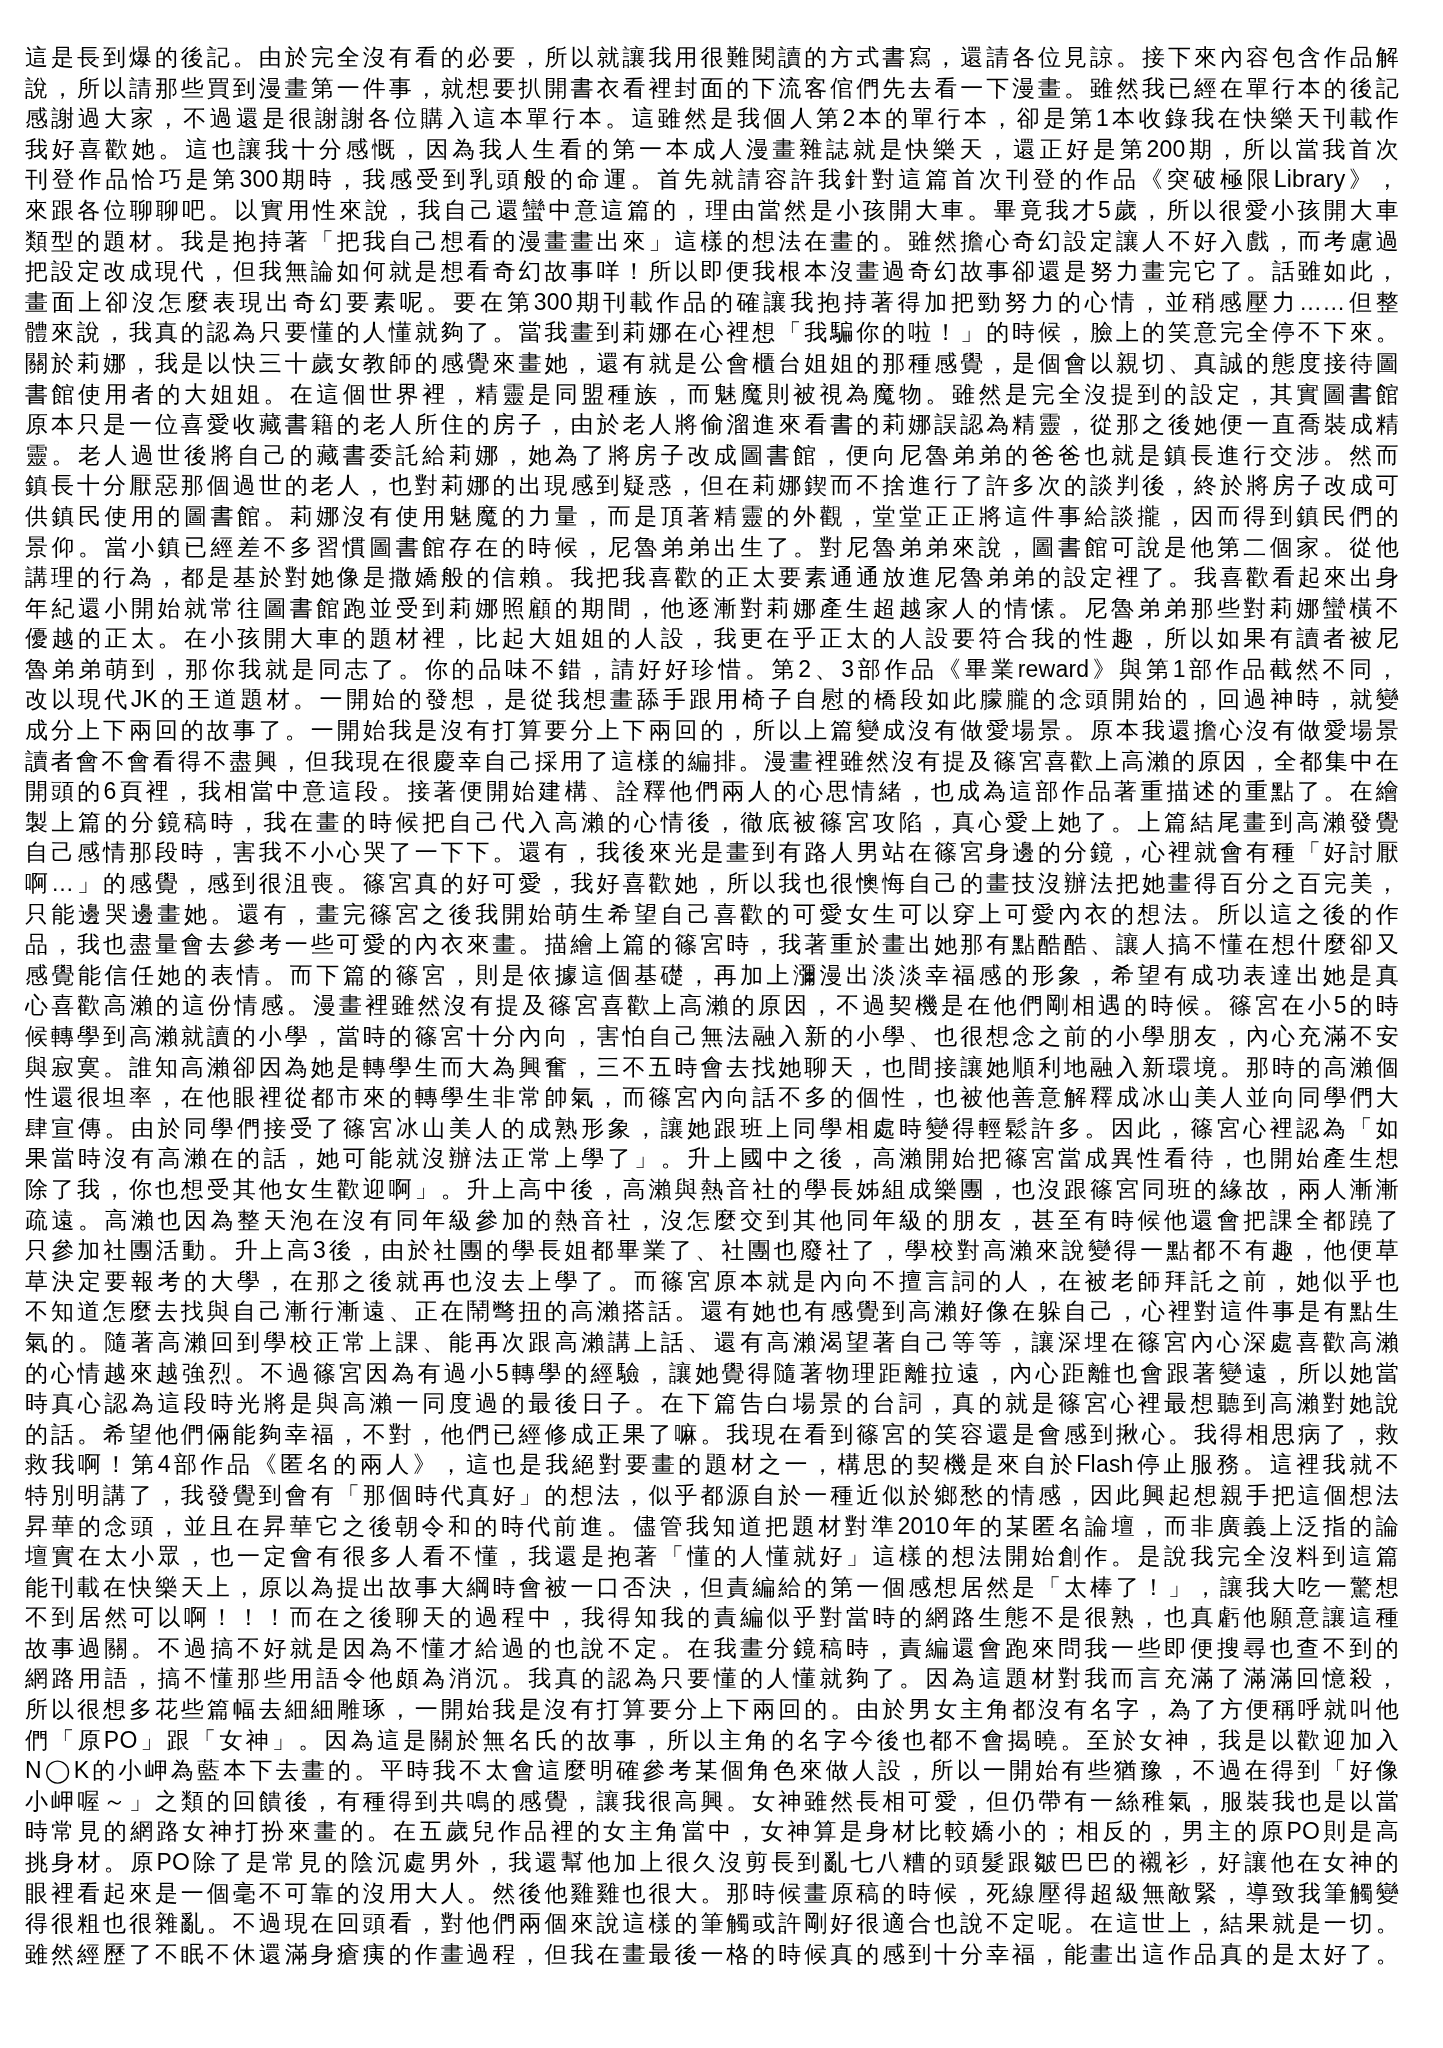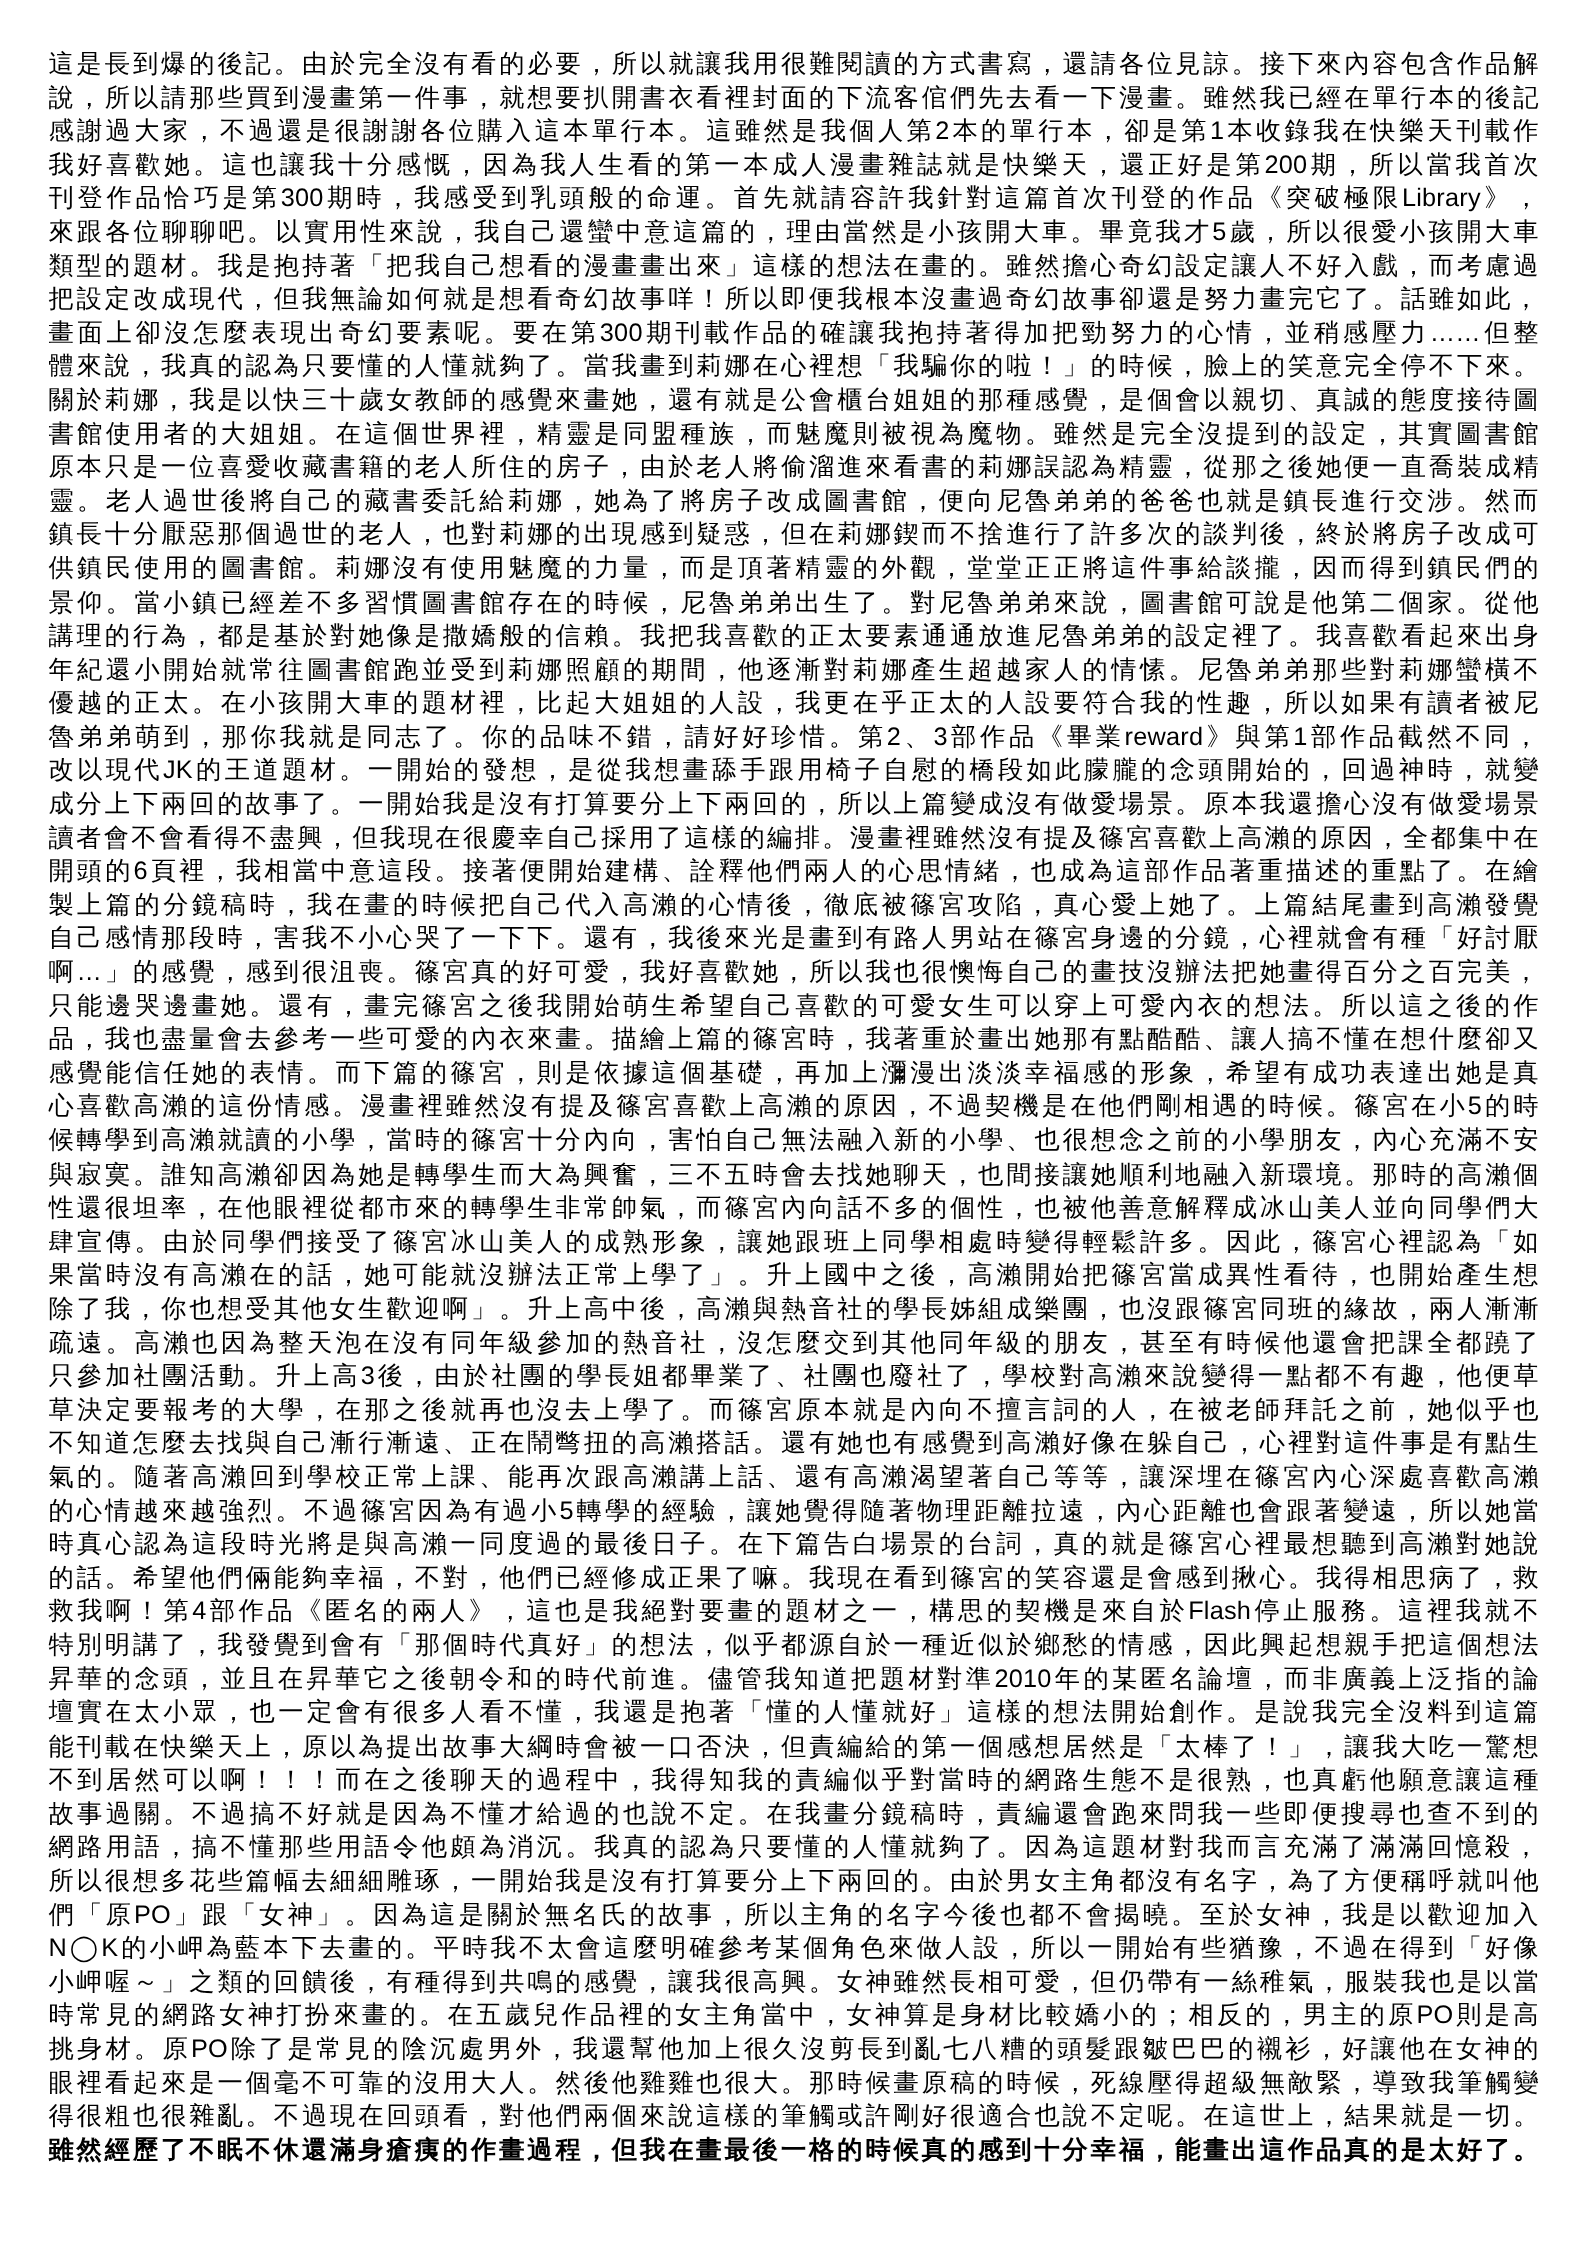--- a/index.html
+++ b/index.html
@@ -12,42 +12,41 @@
     height: 2048px;
     box-sizing: border-box;
     font-family: "Liberation Sans", "DejaVu Sans", sans-serif;
     color: #000000;
     overflow: hidden;
   }
   .page {
     box-sizing: border-box;
     width: 1443px;
     height: 2048px;
-    padding: 42px 44px 0 44px;
+    padding: 42px 44px 0 25px;
     background: #ffffff;
   }
   .text-block {
     width: 100%;
   }
   .line {
     font-size: 23px;
     line-height: 30.6px;
     height: 30.6px;
     white-space: nowrap;
     text-align: justify;
     text-align-last: justify;
     text-justify: inter-ideograph;
     letter-spacing: 0.2px;
     font-weight: 400;
     color: #000000;
     overflow: hidden;
   }
   .line:last-child {
     text-align-last: justify;
-    font-weight: bold;
   }
 </style>
 </head>
 <body>
 
 <div class="page">
   <div class="text-block" id="text-block">
       <div class="line">這是長到爆的後記。由於完全沒有看的必要，所以就讓我用很難閱讀的方式書寫，還請各位見諒。接下來內容包含作品解</div>
       <div class="line">說，所以請那些買到漫畫第一件事，就想要扒開書衣看裡封面的下流客倌們先去看一下漫畫。雖然我已經在單行本的後記</div>
       <div class="line">感謝過大家，不過還是很謝謝各位購入這本單行本。這雖然是我個人第2本的單行本，卻是第1本收錄我在快樂天刊載作</div>

